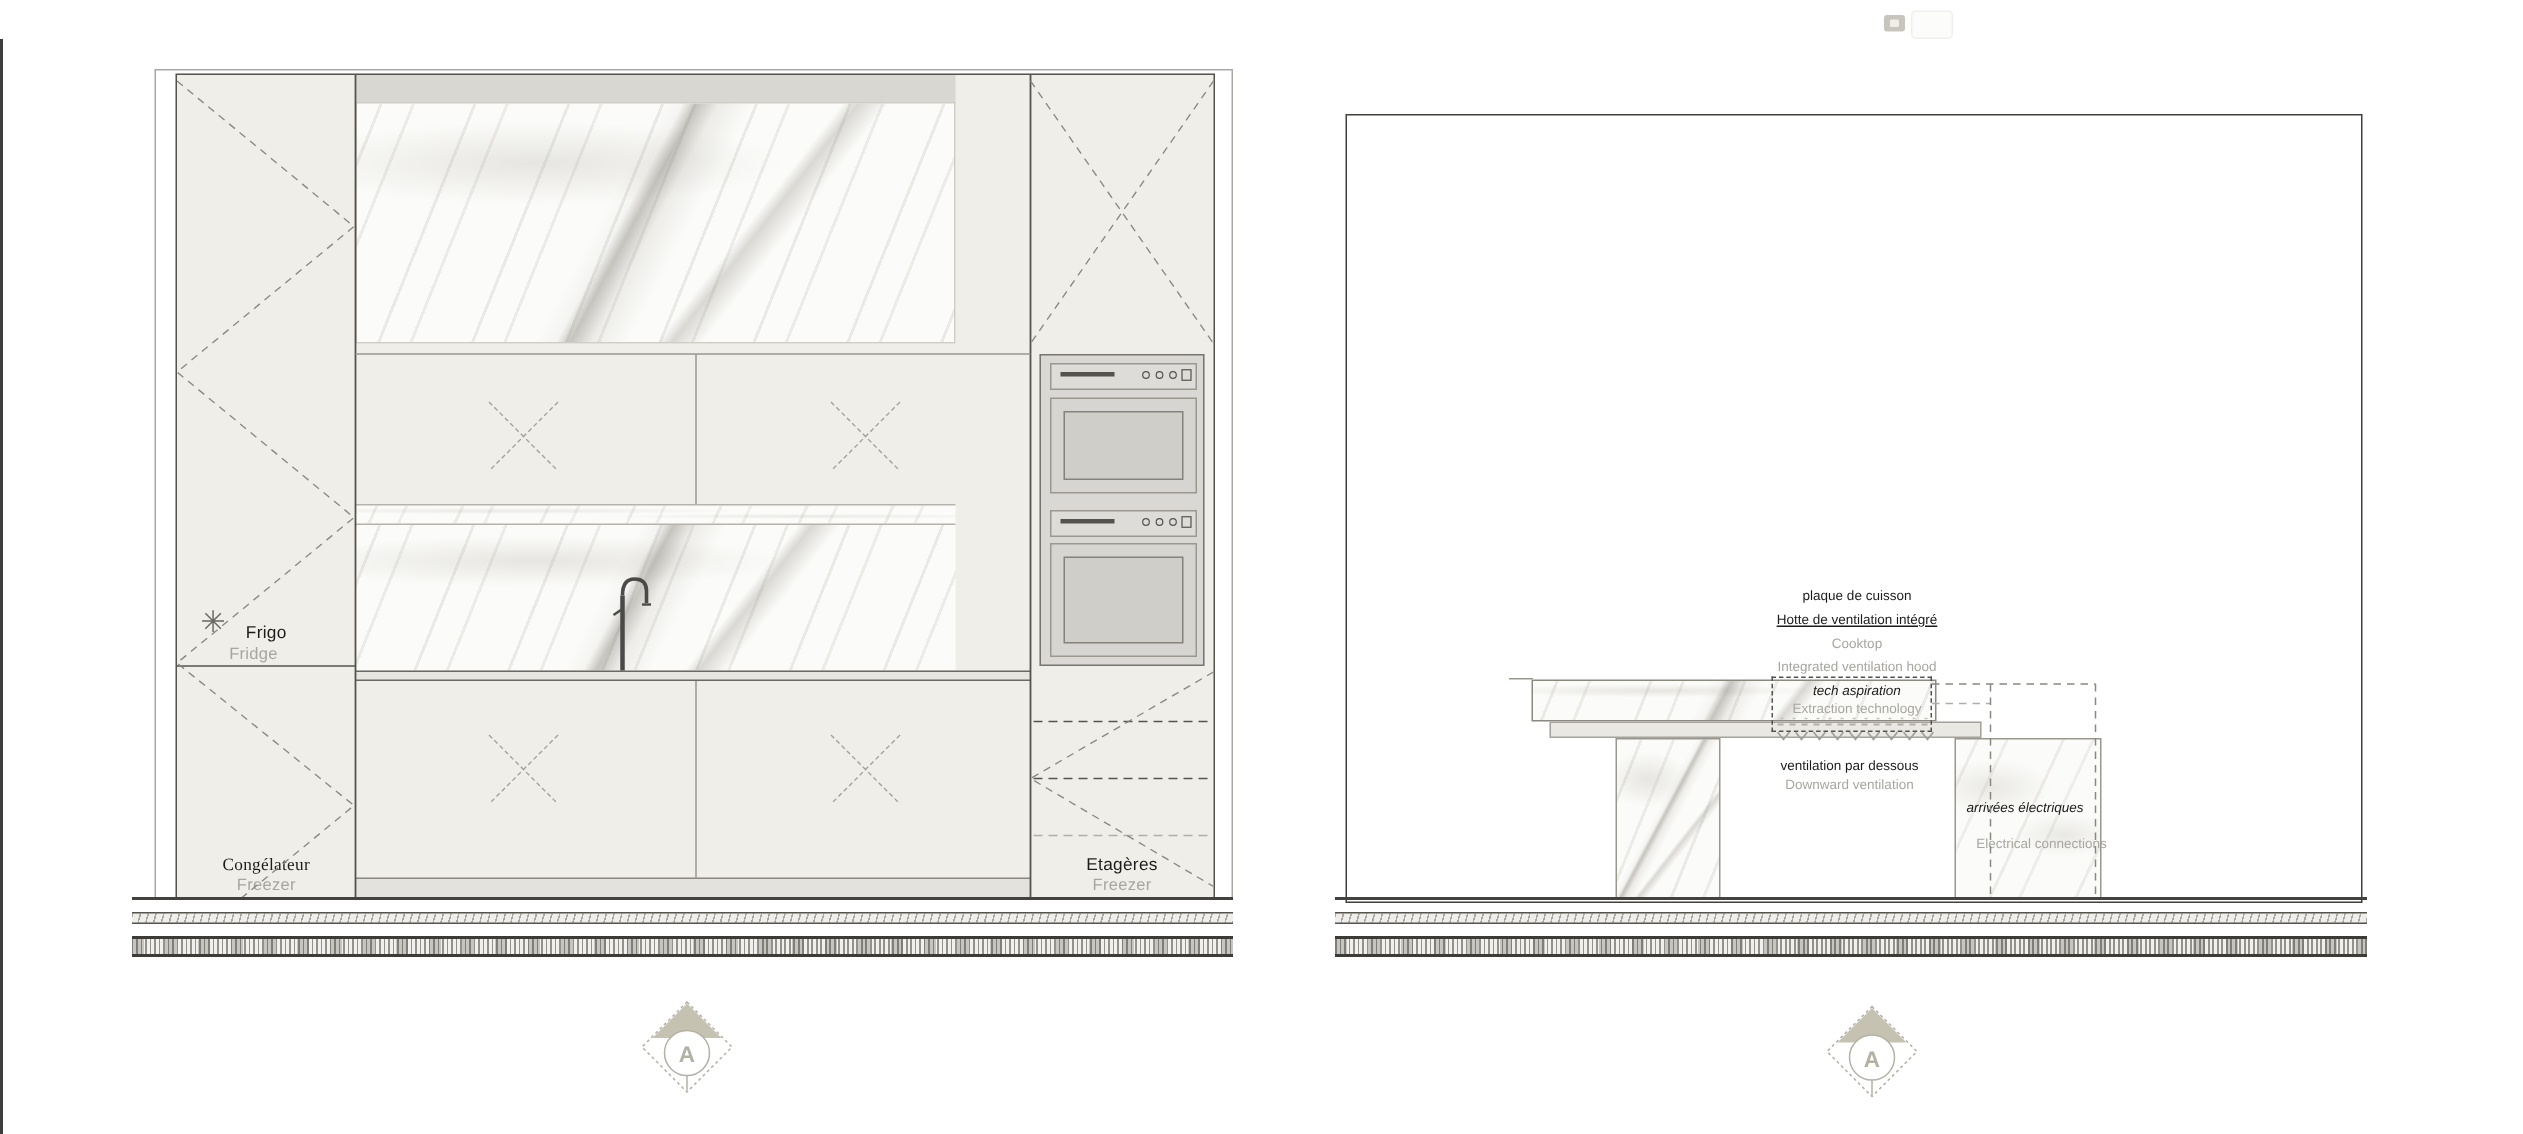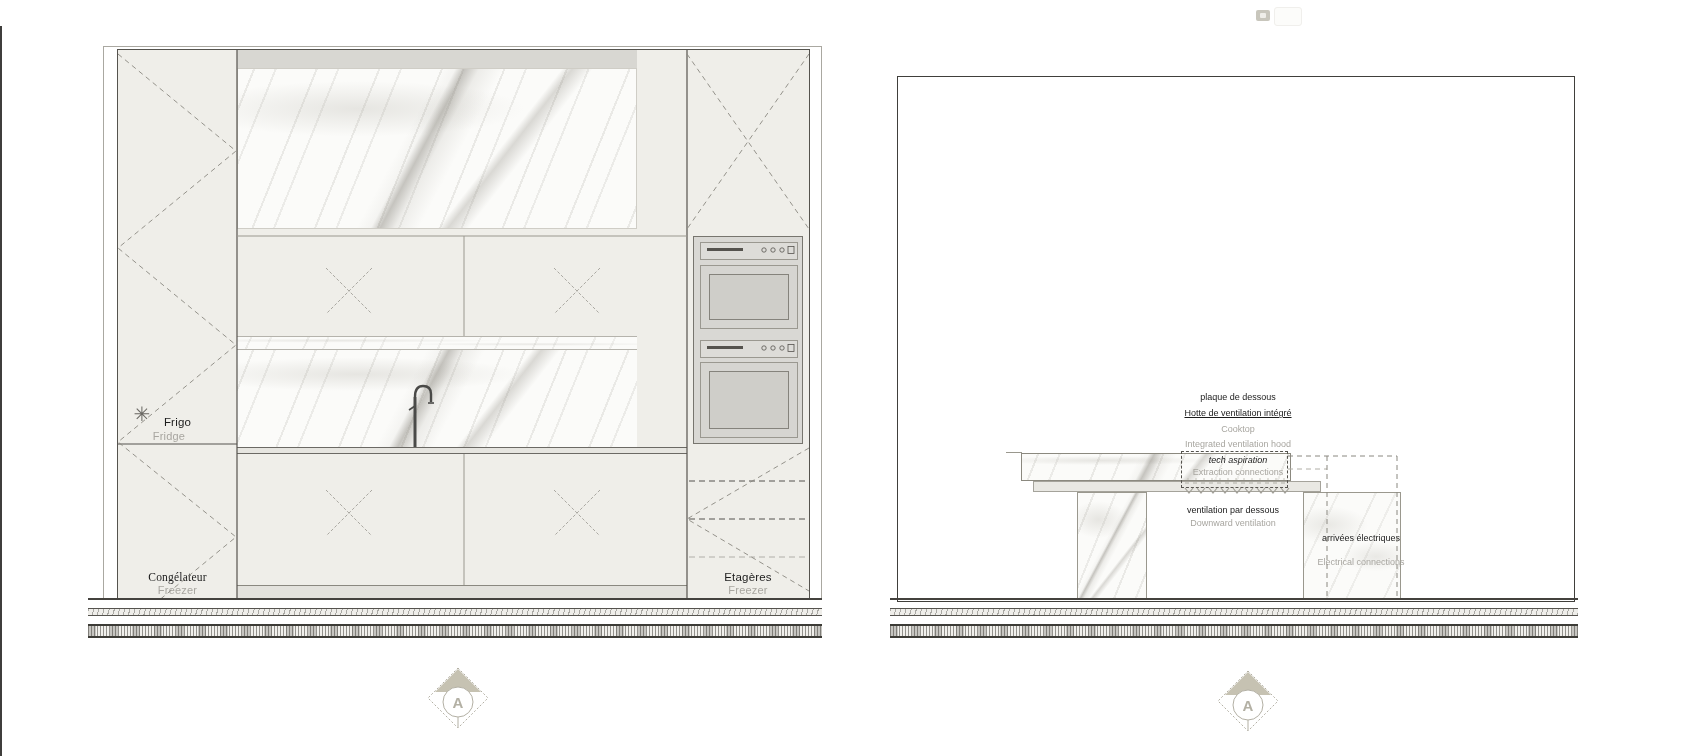--- a/index.html
+++ b/index.html
@@ -145,29 +145,29 @@
 
     <div class="abs" style="left:108px;top:375px;width:16px;height:1px;background:#9a988e;"></div>
     <div class="abs marble-strong" style="left:123px;top:376px;width:270px;height:28px;border:1px solid #8b897f;box-sizing:border-box;"></div>
     <div class="abs" style="left:135px;top:404px;width:288px;height:11px;background:#e9e8e3;border:1px solid #a5a39b;box-sizing:border-box;"></div>
 
     <div class="abs marble-strong" style="left:179px;top:415px;width:70px;height:108px;border:1px solid #9a988e;box-sizing:border-box;"></div>
     <div class="abs marble" style="left:405px;top:415px;width:98px;height:108px;border:1px solid #9a988e;box-sizing:border-box;"></div>
 
     <div class="abs" style="left:283px;top:374px;width:107px;height:37px;border:1px dashed #55534e;box-sizing:border-box;"></div>
 
-    <div class="abs ann-fr" style="left:240px;top:315px;width:200px;">plaque de dessous</div>
+    <div class="abs ann-fr" style="left:240px;top:315px;width:200px;">plaque de cuisson</div>
     <div class="abs ann-fr" style="left:240px;top:331px;width:200px;text-decoration:underline;">Hotte de ventilation intégré</div>
     <div class="abs ann-en" style="left:240px;top:347px;width:200px;">Cooktop</div>
     <div class="abs ann-en" style="left:240px;top:362px;width:200px;">Integrated ventilation hood</div>
     <div class="abs ann-fr" style="left:240px;top:378px;width:200px;font-style:italic;">tech aspiration</div>
-    <div class="abs ann-en" style="left:240px;top:390px;width:200px;">Extraction connections</div>
+    <div class="abs ann-en" style="left:240px;top:390px;width:200px;">Extraction technology</div>
     <div class="abs ann-fr" style="left:235px;top:428px;width:200px;">ventilation par dessous</div>
     <div class="abs ann-en" style="left:235px;top:441px;width:200px;">Downward ventilation</div>
-    <div class="abs ann-fr" style="left:363px;top:456px;width:200px;">arrivées électriques</div>
+    <div class="abs ann-fr" style="left:352px;top:456px;width:200px;font-style:italic;">arrivées électriques</div>
     <div class="abs ann-en" style="left:363px;top:480px;width:200px;">Electrical connections</div>
 
     <svg class="abs" style="left:0;top:0;z-index:5;" width="676" height="524" viewBox="0 0 676 524">
       <line x1="390" y1="379" x2="499" y2="379" stroke="#8a8880" stroke-width="1" stroke-dasharray="5 4"></line>
       <line x1="390" y1="392" x2="429" y2="392" stroke="#b0aea6" stroke-width="1" stroke-dasharray="5 4"></line>
       <line x1="429" y1="379" x2="429" y2="523" stroke="#8a8880" stroke-width="1" stroke-dasharray="5 4"></line>
       <line x1="499" y1="379" x2="499" y2="523" stroke="#8a8880" stroke-width="1" stroke-dasharray="5 4"></line>
       <line x1="287" y1="406" x2="390" y2="406" stroke="#b0aea6" stroke-width="1.2" stroke-dasharray="4 4"></line>
       <line x1="289" y1="402" x2="388" y2="402" stroke="#c4c2ba" stroke-width="1" stroke-dasharray="2 6"></line>
       <g stroke="#a09e96" stroke-width="1.1" fill="none">

